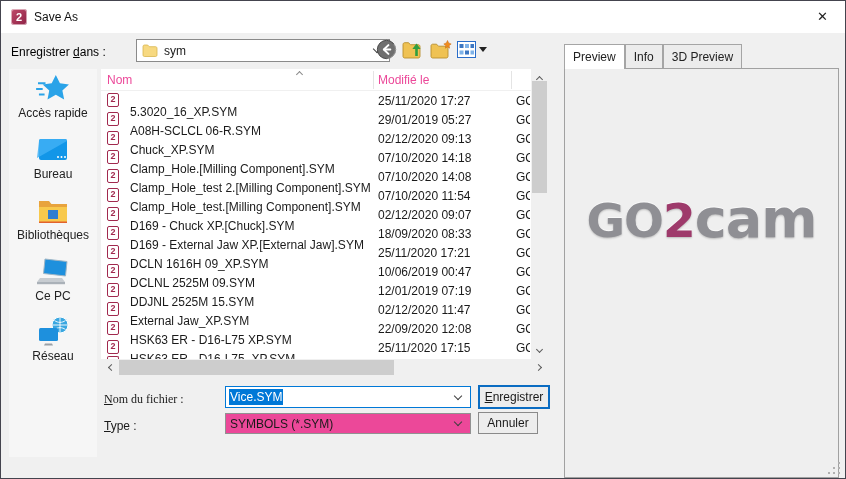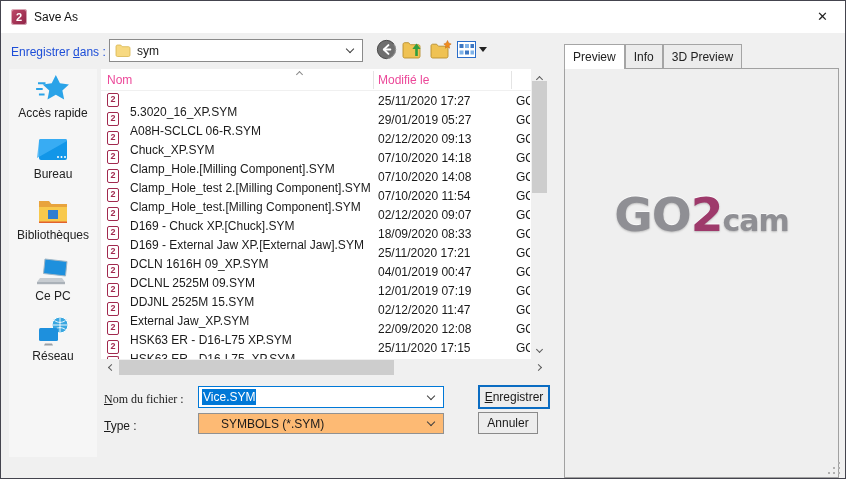--- a/index.html
+++ b/index.html
@@ -12,23 +12,23 @@
   .abs{position:absolute;}
   
   .titlebar{left:0;top:0;width:100%;height:32px;background:#ffffff;}
   .app-icon{left:10px;top:8px;width:16px;height:16px;border-radius:3px;
     background:linear-gradient(135deg,#c04a6a,#8e2246);color:#fff;font-weight:bold;
     font-size:11px;line-height:16px;text-align:center;box-shadow:inset 0 0 0 1px rgba(255,255,255,.55);}
   .title-text{left:33px;top:9px;font-size:12px;color:#111;}
   .close-btn{right:0;top:0;width:45px;height:31px;display:flex;align-items:center;
     justify-content:center;font-size:13px;color:#222;cursor:default;}
   
-  .lbl-savein{left:10px;top:44px;color:#1d4ed8;}
+  .lbl-savein{left:10px;top:44px;color:#000000;}
   .u{text-decoration:underline;}
-  .combo{background:#fff;border:1px solid #8a8a8a;display:flex;align-items:center;}
+  .combo{background:#fff;border:1px solid #8a8a8a;display:flex;align-items:center;margin-left:27px;}
   .combo-loc{left:108px;top:38px;width:254px;height:23px;padding-left:5px;gap:6px;}
   .chev{display:inline-block;width:6px;height:6px;border-right:1.4px solid #3f3f3f;
     border-bottom:1.4px solid #3f3f3f;transform:rotate(45deg);margin-top:-3px;}
   .combo .chev{margin-left:auto;margin-right:9px;}
   .tbtn{top:37px;width:24px;height:23px;display:flex;align-items:center;justify-content:center;}
   .views-arrow{width:0;height:0;border-left:4px solid transparent;border-right:4px solid transparent;
     border-top:5px solid #222;margin-left:3px;}
   
   .sidebar{left:8px;top:68px;width:88px;height:388px;background:#f6f6f6;}
   .side-item{position:absolute;left:0;width:88px;display:flex;flex-direction:column;
@@ -64,37 +64,37 @@
   .h-left .chev{transform:rotate(135deg);margin-left:3px;}
   .h-right{right:0;top:0;width:17px;height:17px;}
   .h-right .chev{transform:rotate(-45deg);margin-right:3px;}
   .v-thumb{position:absolute;left:1px;top:12px;width:15px;height:112px;background:#cdcdcd;}
   .h-thumb{position:absolute;left:18px;top:1px;width:275px;height:15px;background:#cdcdcd;}
   
   .lbl-filename{left:103px;top:391px;font-family:Liberation Serif, serif;}
   .lbl-type{left:103px;top:418px;}
   .combo-file{left:197px;top:385px;width:246px;height:22px;border:1px solid #0078d7;padding-left:3px;}
   .sel-text{background:#0078d7;color:#fff;padding:1px 1px;}
-  .combo-type{left:197px;top:412px;width:246px;height:21px;background:#fdba74;
-    border:1px solid #919191;padding-left:22px;color:#1a1a1a;}
+  .combo-type{left:197px;top:412px;width:246px;height:21px;background:#ec4899;
+    border:1px solid #919191;padding-left:4px;color:#1a1a1a;}
   .btn{display:flex;align-items:center;justify-content:center;background:#ededed;}
   .btn-save{left:477px;top:384px;width:72px;height:24px;border:2px solid #0a6cc2;}
   .btn-cancel{left:477px;top:411px;width:60px;height:22px;border:1px solid #8a8a8a;}
   
   .tabs{left:563px;top:45px;display:flex;align-items:flex-end;height:23px;}
   .tab{padding:12px 8px;display:flex;align-items:center;border:1px solid #a5a5a5;
     border-bottom:none;background:#ececec;height:19px;color:#222;}
   .tab.active{background:#fff;height:23px;z-index:3;position:relative;}
   .panel{left:563px;top:67px;width:275px;height:410px;background:#efefef;border:1px solid #a1a1a1;}
   .logo{position:absolute;left:0;top:118px;width:100%;text-align:center;
     font-family:"DejaVu Sans",sans-serif;font-weight:bold;font-size:47px;letter-spacing:-1px;
     text-shadow:0 1px 2px rgba(0,0,0,.22), 0 -1px 0 rgba(255,255,255,.8);}
   .logo .gray{color:#8f8f94;}
   .logo .magenta{color:#9e3a6b;}
-  .logo .cam{font-size:30px;}
+  .logo .cam{font-size:54px;}
   .grip{position:absolute;right:5px;bottom:4px;width:12px;height:12px;}
   .grip i{position:absolute;width:2px;height:2px;background:#b0b0b0;}
   .grip i:nth-child(1){right:0;bottom:0;}
   .grip i:nth-child(2){right:5px;bottom:0;}
   .grip i:nth-child(3){right:0;bottom:5px;}
   .grip i:nth-child(4){right:10px;bottom:0;}
   .grip i:nth-child(5){right:0;bottom:10px;}
   .grip i:nth-child(6){right:5px;bottom:5px;}
 </style>
 </head>
@@ -262,21 +262,21 @@
     </div>
         <div class="frow">
       <span class="ficon">2</span>
       <span class="c-name">DCLN 1616H 09_XP.SYM</span>
       <span class="c-date">25/11/2020 17:21</span>
       <span class="c-type">GO</span>
     </div>
         <div class="frow">
       <span class="ficon">2</span>
       <span class="c-name">DCLNL 2525M 09.SYM</span>
-      <span class="c-date">04/01/2019 00:47</span>
+      <span class="c-date">10/06/2019 00:47</span>
       <span class="c-type">GO</span>
     </div>
         <div class="frow">
       <span class="ficon">2</span>
       <span class="c-name">DDJNL 2525M 15.SYM</span>
       <span class="c-date">12/01/2019 07:19</span>
       <span class="c-type">GO</span>
     </div>
         <div class="frow">
       <span class="ficon">2</span>

